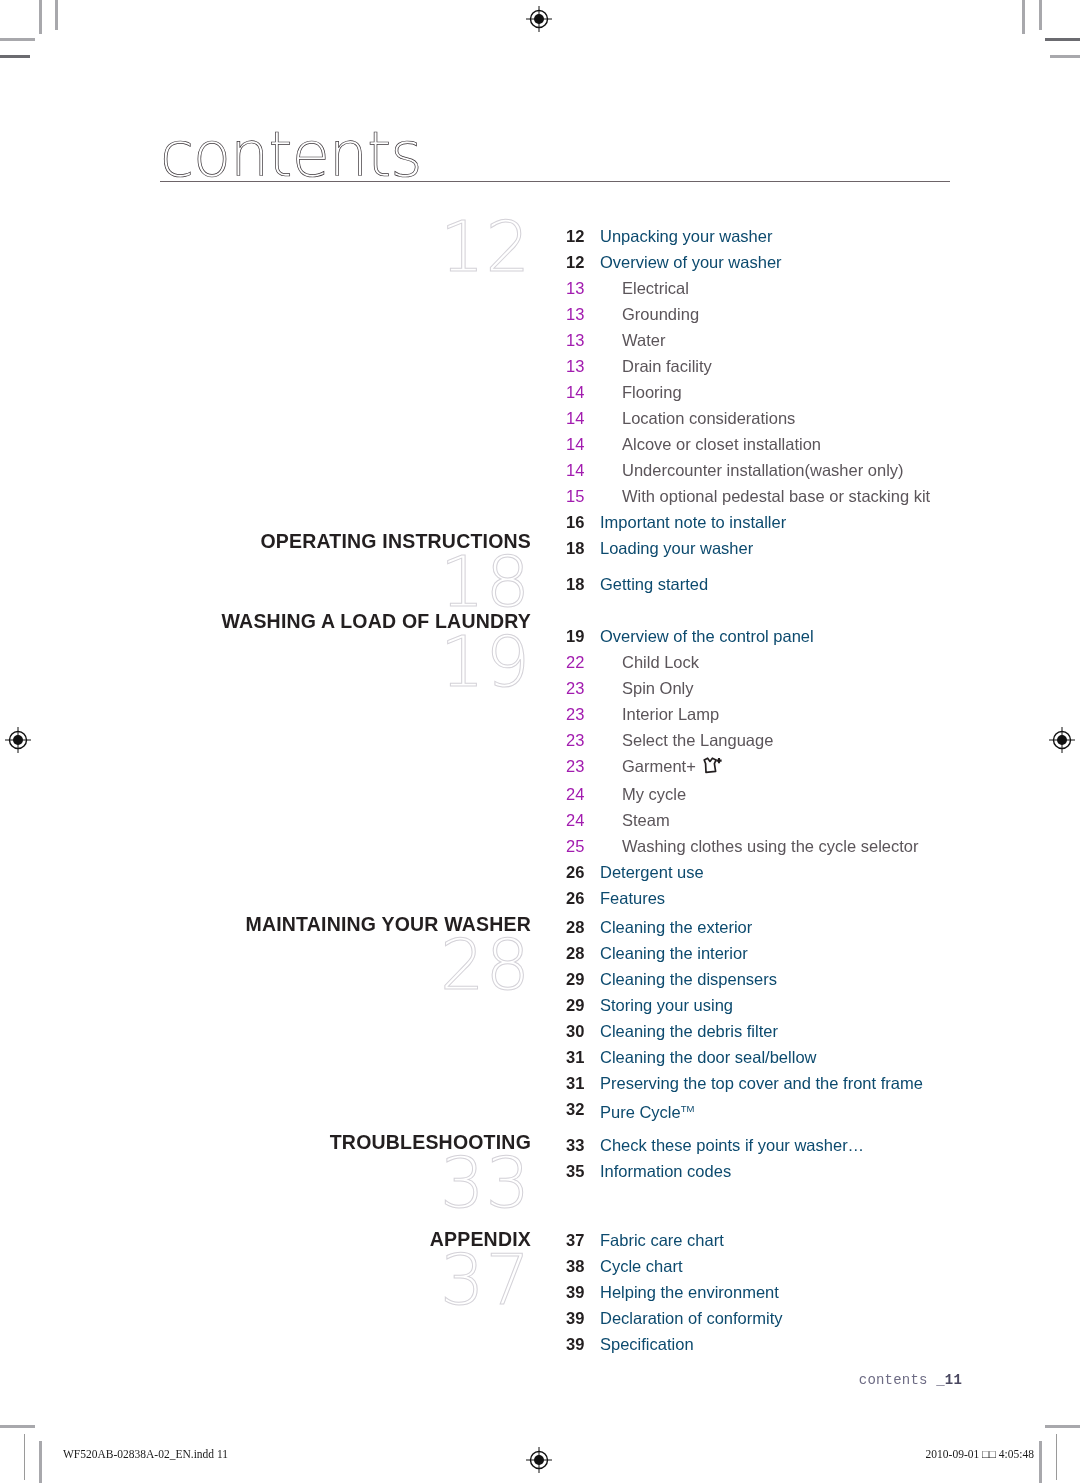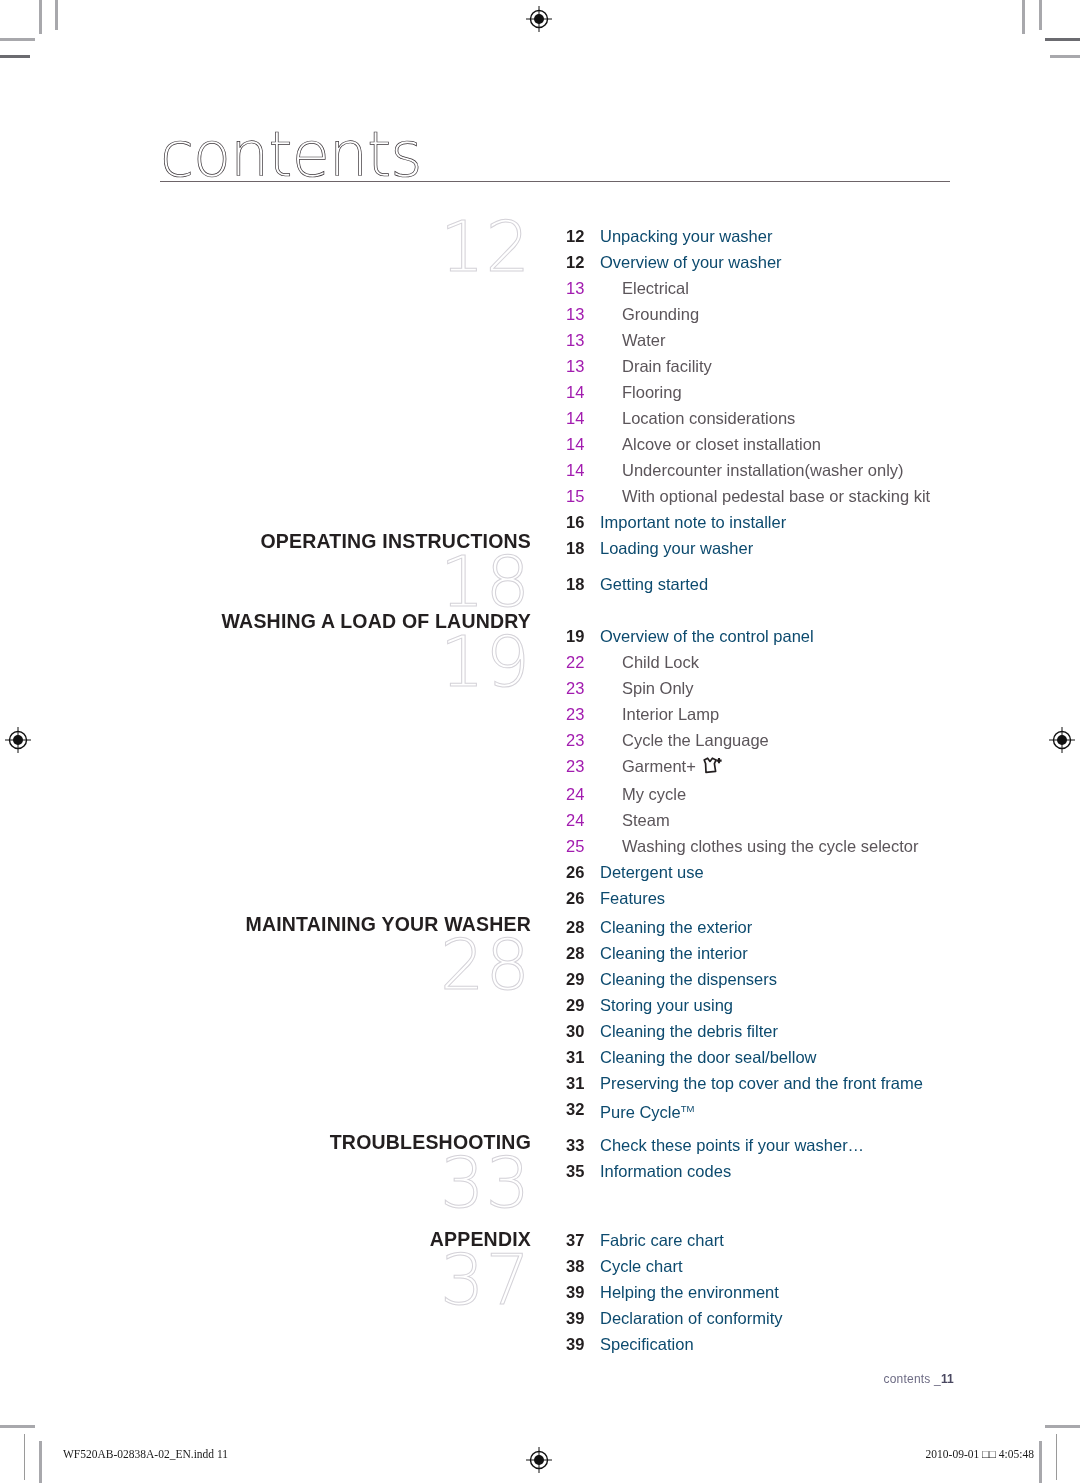--- a/index.html
+++ b/index.html
@@ -137,27 +137,28 @@
     width: 24px;
     height: 18px;
     vertical-align: -3px;
     margin-left: 5px;
   }
   .garment-icon svg { display: block; }
 
   
   .contents-footer {
     position: absolute;
-    left: 4px;
+    left: 12px;
     top: 1372px;
     width: 950px;
     text-align: right;
-    font-size: 12px;
+    font-size: 14px;
     color: #6d6b84;
     letter-spacing: 0.2px;
+    font-family: Liberation Mono, monospace;
   }
   .contents-footer .cf-num { font-weight: bold; color: #4a4860; }
 
   .print-footer {
     position: absolute;
     left: 0;
     top: 1448px;
     width: 1080px;
     height: 30px;
   }
@@ -282,21 +283,21 @@
         <div class="entry lvl2" style="top: 226px;"><span class="pg">14</span><span class="lbl"><span>Alcove or closet installation</span></span></div>
         <div class="entry lvl2" style="top: 252px;"><span class="pg">14</span><span class="lbl"><span>Undercounter installation(washer only)</span></span></div>
         <div class="entry lvl2" style="top: 278px;"><span class="pg">15</span><span class="lbl"><span>With optional pedestal base or stacking kit</span></span></div>
         <div class="entry lvl1" style="top: 304px;"><span class="pg">16</span><span class="lbl"><span>Important note to installer</span></span></div>
         <div class="entry lvl1" style="top: 330px;"><span class="pg">18</span><span class="lbl"><span>Loading your washer</span></span></div>
         <div class="entry lvl1" style="top: 366px;"><span class="pg">18</span><span class="lbl"><span>Getting started</span></span></div>
         <div class="entry lvl1" style="top: 418px;"><span class="pg">19</span><span class="lbl"><span>Overview of the control panel</span></span></div>
         <div class="entry lvl2" style="top: 444px;"><span class="pg">22</span><span class="lbl"><span>Child Lock</span></span></div>
         <div class="entry lvl2" style="top: 470px;"><span class="pg">23</span><span class="lbl"><span>Spin Only</span></span></div>
         <div class="entry lvl2" style="top: 496px;"><span class="pg">23</span><span class="lbl"><span>Interior Lamp</span></span></div>
-        <div class="entry lvl2" style="top: 522px;"><span class="pg">23</span><span class="lbl"><span>Cycle the Language</span></span></div>
+        <div class="entry lvl2" style="top: 522px;"><span class="pg">23</span><span class="lbl"><span>Select the Language</span></span></div>
         <div class="entry lvl2" style="top: 548px;"><span class="pg">23</span><span class="lbl"><span>Garment+</span><span class="garment-icon"><svg width="24" height="18" viewBox="0 0 24 18">
                 <path d="M3.2 3.0 L6.6 1.2 L9.0 4.4 L11.4 1.2 L15.0 3.0 L13.4 6.6 L14.6 14.4 L5.0 15.4 L4.6 6.6 Z" fill="none" stroke="#231f20" stroke-width="1.7" stroke-linejoin="round"></path>
                 <path d="M18.0 1.0 L18.0 6.2 M15.4 3.6 L20.6 3.6" stroke="#231f20" stroke-width="2.1" stroke-linecap="butt"></path>
               </svg></span></span></div>
         <div class="entry lvl2" style="top: 576px;"><span class="pg">24</span><span class="lbl"><span>My cycle</span></span></div>
         <div class="entry lvl2" style="top: 602px;"><span class="pg">24</span><span class="lbl"><span>Steam</span></span></div>
         <div class="entry lvl2" style="top: 628px;"><span class="pg">25</span><span class="lbl"><span>Washing clothes using the cycle selector</span></span></div>
         <div class="entry lvl1" style="top: 654px;"><span class="pg">26</span><span class="lbl"><span>Detergent use</span></span></div>
         <div class="entry lvl1" style="top: 680px;"><span class="pg">26</span><span class="lbl"><span>Features</span></span></div>
         <div class="entry lvl1" style="top: 709px;"><span class="pg">28</span><span class="lbl"><span>Cleaning the exterior</span></span></div>

